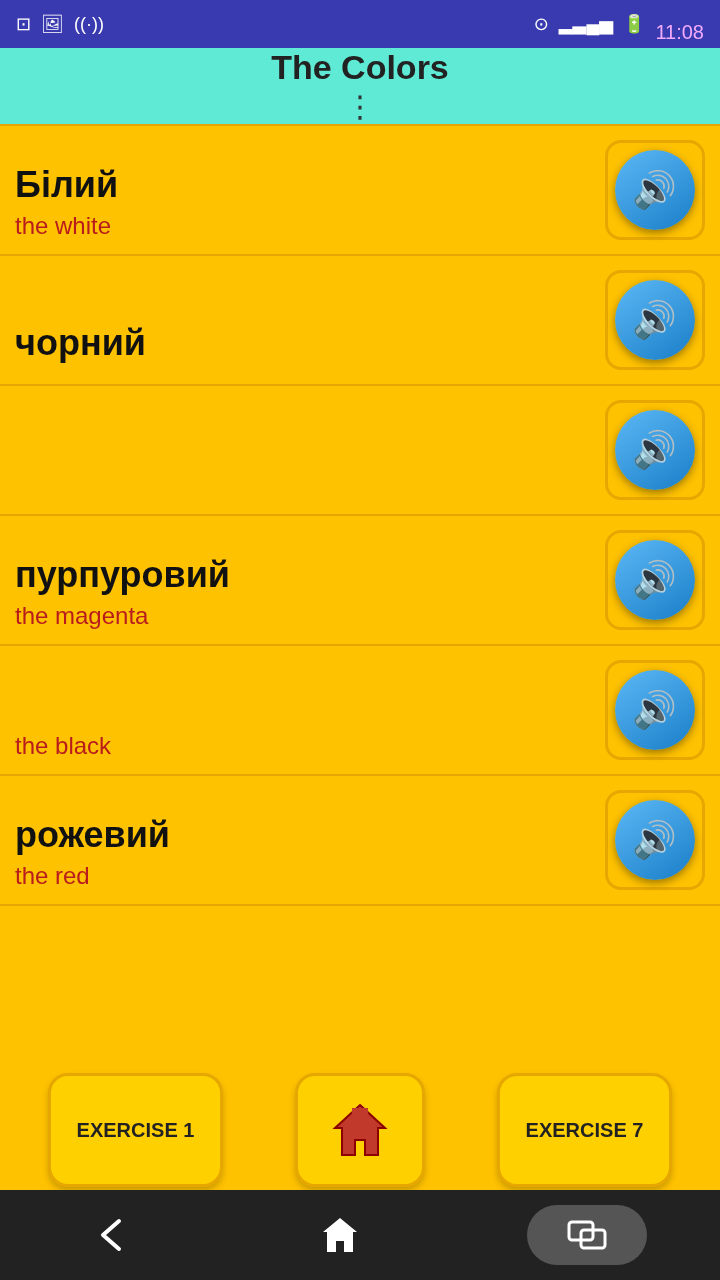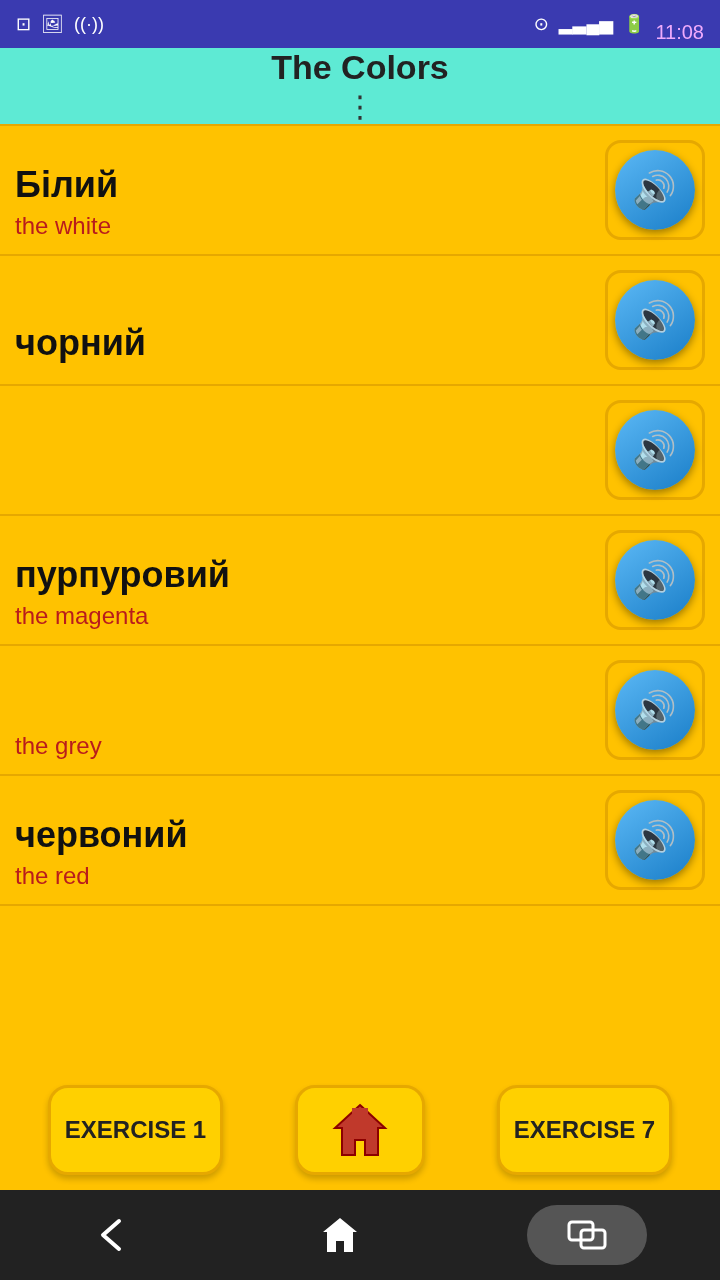--- a/index.html
+++ b/index.html
@@ -146,27 +146,27 @@
       align-items: center;
       justify-content: space-around;
       padding: 10px 12px;
       flex-shrink: 0;
     }
 
     .bottom-btn {
       background: #FFD000;
       border: 3px solid #e6a800;
       border-radius: 20px;
-      height: 90px;
+      height: 114px;
       display: flex;
       align-items: center;
       justify-content: center;
       cursor: pointer;
       font-weight: bold;
-      font-size: 24px;
+      font-size: 20px;
       color: #222;
       box-shadow: 0 4px 6px rgba(0,0,0,0.2);
     }
     .bottom-btn-wide {
       width: 175px;
     }
     .bottom-btn-home {
       width: 130px;
       background: #FFD000;
     }
@@ -269,32 +269,32 @@
     </div>
     <div class="audio-btn">
       <div class="audio-circle">
         <span class="audio-icon">🔊</span>
       </div>
     </div>
   </div>
 
   <div class="list-item">
     <div class="list-item-text">
-      <div class="list-item-english">the grey</div>
-    </div>
-    <div class="audio-btn">
-      <div class="audio-circle">
-        <span class="audio-icon">🔊</span>
-      </div>
-    </div>
-  </div>
-
-  <div class="list-item">
-    <div class="list-item-text">
-      <div class="list-item-native">червоний</div>
+      <div class="list-item-english">the black</div>
+    </div>
+    <div class="audio-btn">
+      <div class="audio-circle">
+        <span class="audio-icon">🔊</span>
+      </div>
+    </div>
+  </div>
+
+  <div class="list-item">
+    <div class="list-item-text">
+      <div class="list-item-native">рожевий</div>
       <div class="list-item-english">the red</div>
     </div>
     <div class="audio-btn">
       <div class="audio-circle">
         <span class="audio-icon">🔊</span>
       </div>
     </div>
   </div>
 
 </div>

